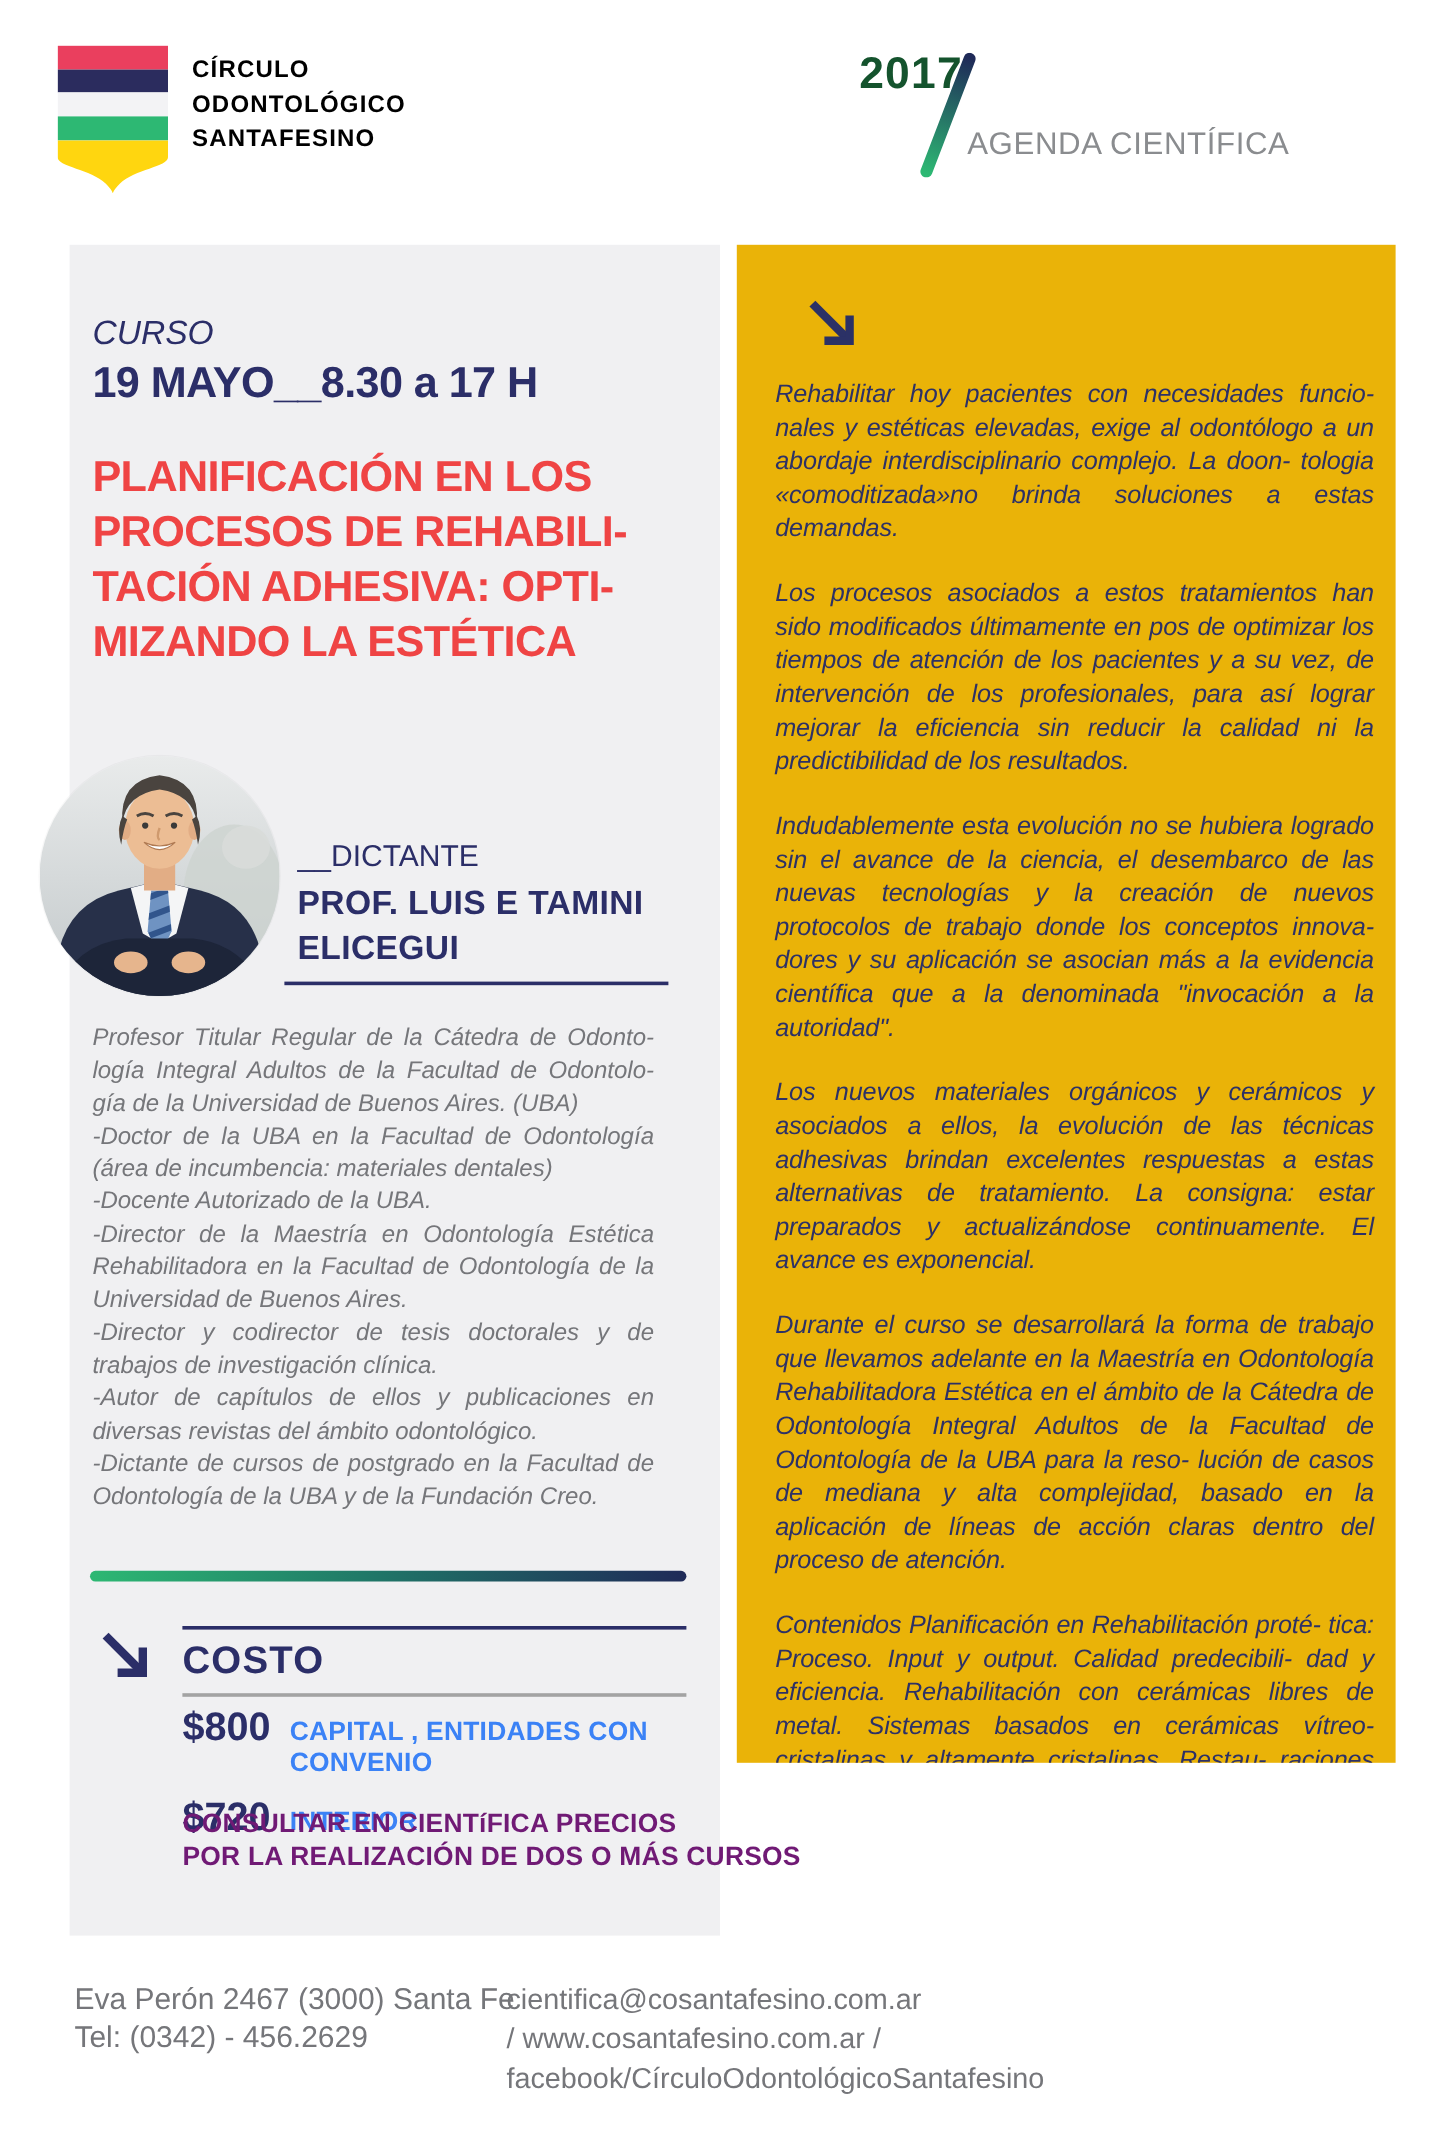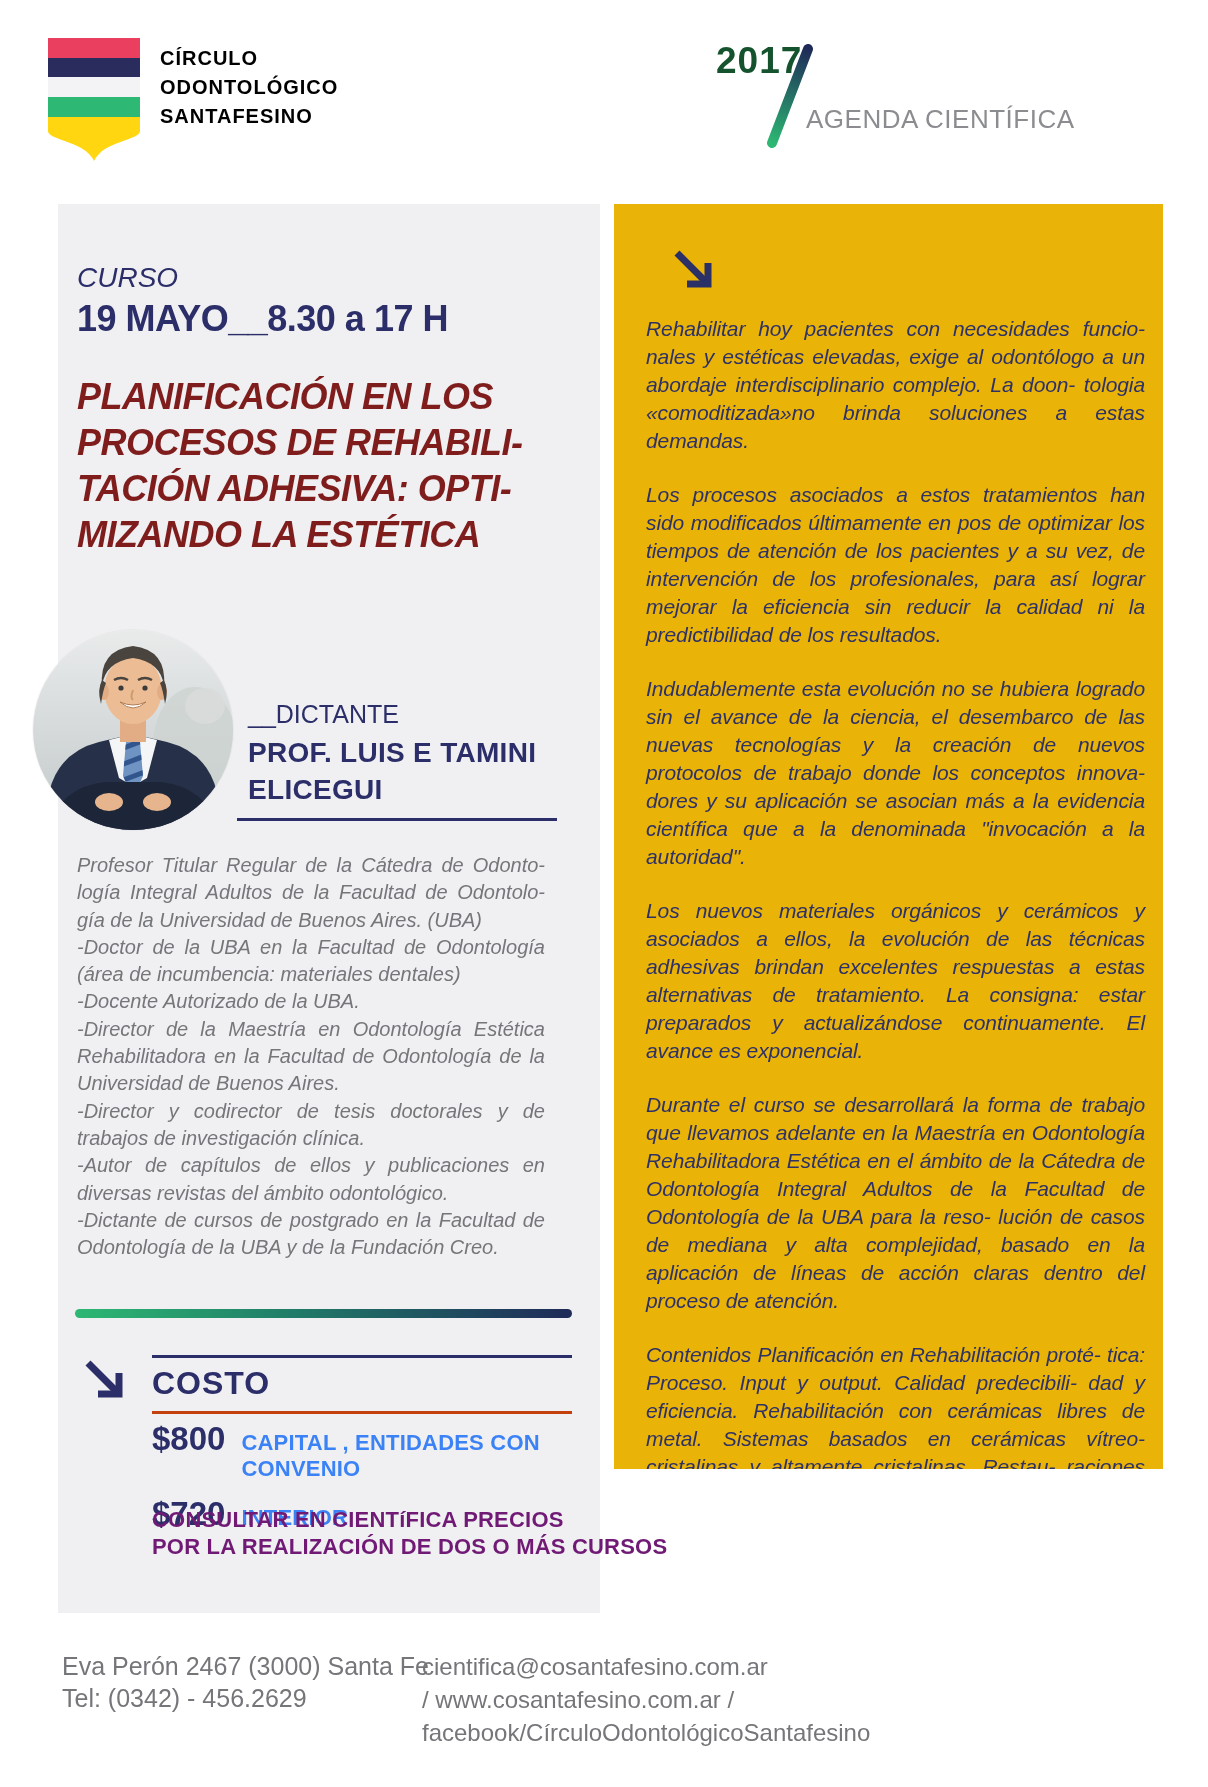--- a/index.html
+++ b/index.html
@@ -26,21 +26,21 @@
   .panel-right {
     left:614px; top:204px; width:549px; height:1265px; background:#eab308;
     box-sizing:border-box; padding:44px 18px 0 32px; overflow:hidden;font-style:italic;
   }
 
   
   .kicker   { left:77px; top:262px; font-size:28px; font-style:italic; color:#2b2e68; }
   .datetime { left:77px; top:298px; font-size:36px; font-weight:700; color:#2b2e68; letter-spacing:-0.5px; }
   .title {
     left:77px; top:374px; width:470px; font-size:36px; line-height:46px;
-    font-weight:700; font-style:italic; color:#7f1d1d; white-space:pre-line; letter-spacing:-0.5px;
+    font-weight:700; color:#ef4444; white-space:pre-line; letter-spacing:-0.5px;
   }
   .photo {
     left:33px; top:630px; width:200px; height:200px; border-radius:50%;
     overflow:hidden; box-shadow:0 0 0 1px rgba(0,0,0,0.03);
   }
   .role-label { left:248px; top:700px; font-size:25px; color:#2b2e68; }
   .speaker-name {
     left:248px; top:734px; font-size:28px; line-height:37px; font-weight:700;
     color:#2b2e68; white-space:pre-line; letter-spacing:0.3px;
   }
@@ -49,21 +49,21 @@
     left:77px; top:852px; width:468px; font-size:20px; line-height:27.3px;
     font-style:italic; color:#75767a; text-align:justify;
   }
   .bio p { margin:0; }
   .gradient-rule {
     left:75px; top:1309px; width:497px; height:9px; border-radius:5px;
     background:linear-gradient(90deg,#2db873 0%, #207a68 45%, #1f2a58 100%);
   }
   .costo-arrow { left:83px; top:1358px; }
   .costo-box {
-    left:152px; top:1355px; width:420px; border-top:3px solid #2b2e68; border-bottom:3px solid #c2410c;
+    left:152px; top:1355px; width:420px; border-top:3px solid #2b2e68; border-bottom:3px solid #a3a3a3;
     padding:7px 0 9px; font-size:32px; font-weight:700; color:#2b2e68; letter-spacing:1px;
   }
   .prices { left:152px; top:1420px; width:430px; }
   .price-row { display:flex; align-items:baseline; margin-bottom:13px; }
   .amount { font-size:33px; font-weight:700; color:#2b2e68; }
   .plabel { font-size:22px; font-weight:700; color:#3b82f6; margin-left:16px; letter-spacing:0.2px; }
   .consult-note {
     left:152px; top:1506px; font-size:22px; line-height:27px; font-weight:700;
     color:#701a75; white-space:pre-line; letter-spacing:0.2px;
   }

